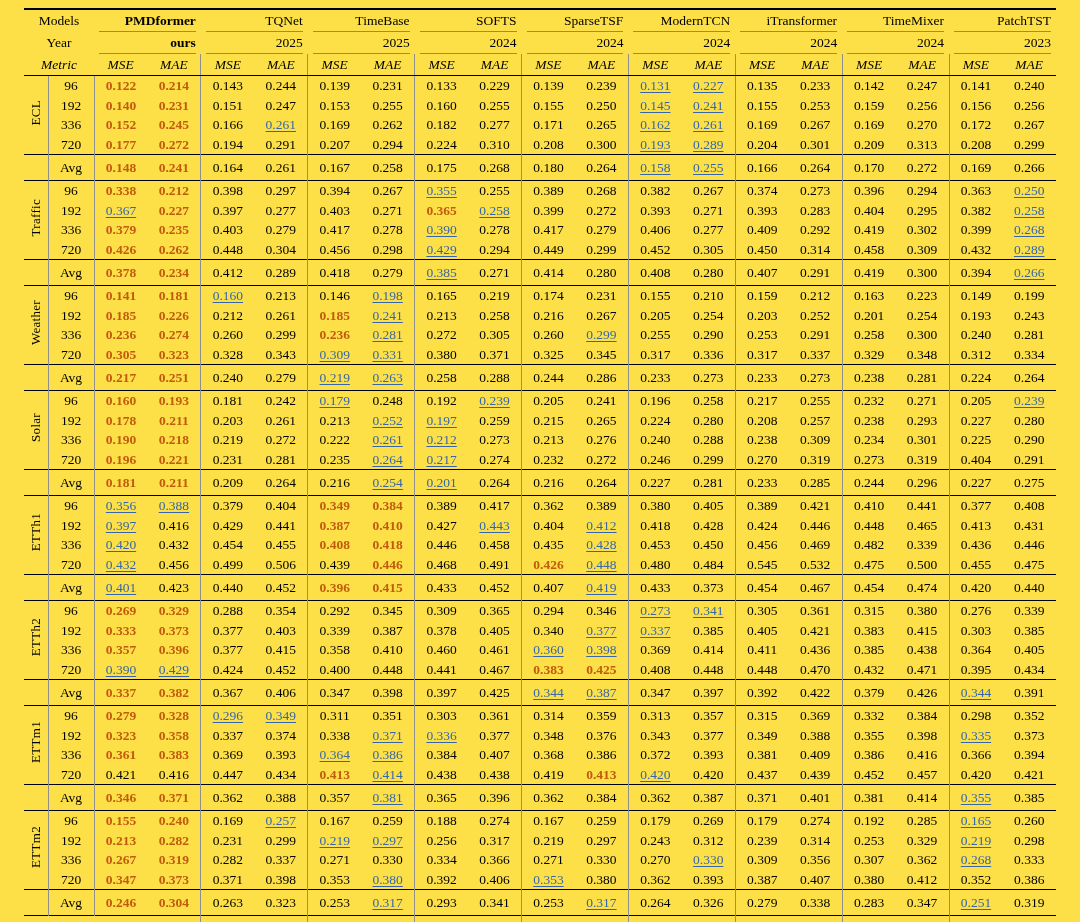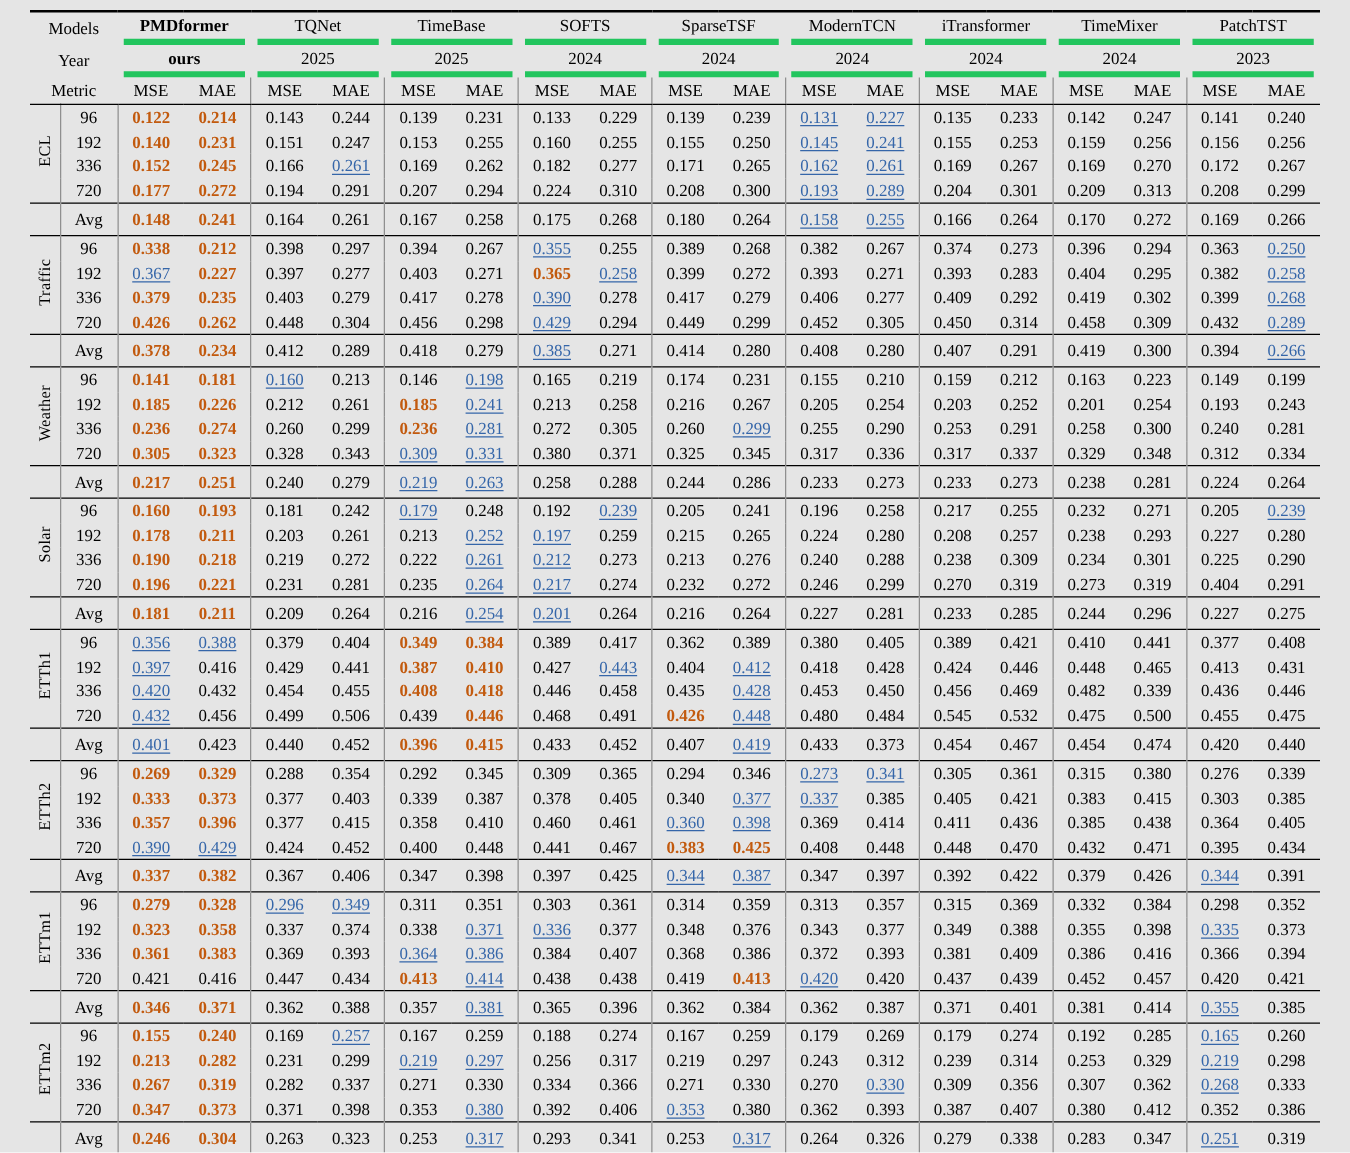--- a/index.html
+++ b/index.html
@@ -1,28 +1,28 @@
 <!DOCTYPE html>
 <html><head>
 <meta charset="utf-8">
 <style>
   html,body { margin:0; padding:0; background:#fff; }
-  .page { position:relative; width:1080px; height:922px; background:#e5e5e5;
+  .page { position:relative; width:1080px; height:922px; background:#fde047;
           font-family:"Liberation Serif", serif; color:#000; overflow:hidden; }
   table.res { border-collapse:collapse; table-layout:fixed; position:absolute;
               left:24px; top:8px; width:1032px; }
   td { padding:0; margin:0; text-align:center; font-size:13.5px; height:19.5px;
        line-height:19.5px; white-space:nowrap; overflow:hidden; }
   
   tr.toprule td { border-top:2px solid #000; }
   thead td { height:22px; line-height:20px; vertical-align:middle; }
-  .cm { border-bottom:5px solid #22c55e; margin:0 5px; height:21px; line-height:21px; }
+  .cm { border-bottom:1px solid #22c55e; margin:0 5px; height:21px; line-height:21px;text-align:right; }
   .mh-name { font-size:13.5px; }
   .mh-bold { font-weight:bold; }
-  tr.metric-row td { border-bottom:1.3px solid #000; height:21px; line-height:21px; }
+  tr.metric-row td { border-bottom:1.3px solid #000; height:21px; line-height:21px;font-style:italic; }
   
   tr.hrule td { border-top:1px solid #000; }
   tr.footer-row td { border-top:1px solid #000; border-bottom:2px solid #000;
                      height:27px; line-height:27px; font-size:14px; }
   
   td.gs { border-left:1px solid #8f8f8f; }
   
   td.best { color:#C25A0E; font-weight:bold; }
   td.second { color:#3566A9; }
   td.second .t { text-decoration:underline; text-underline-offset:2px; }

